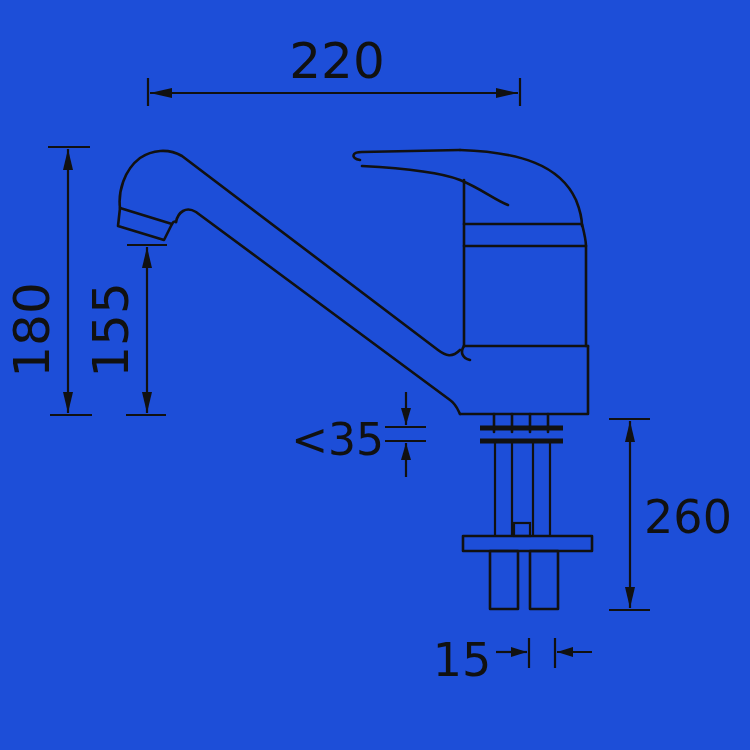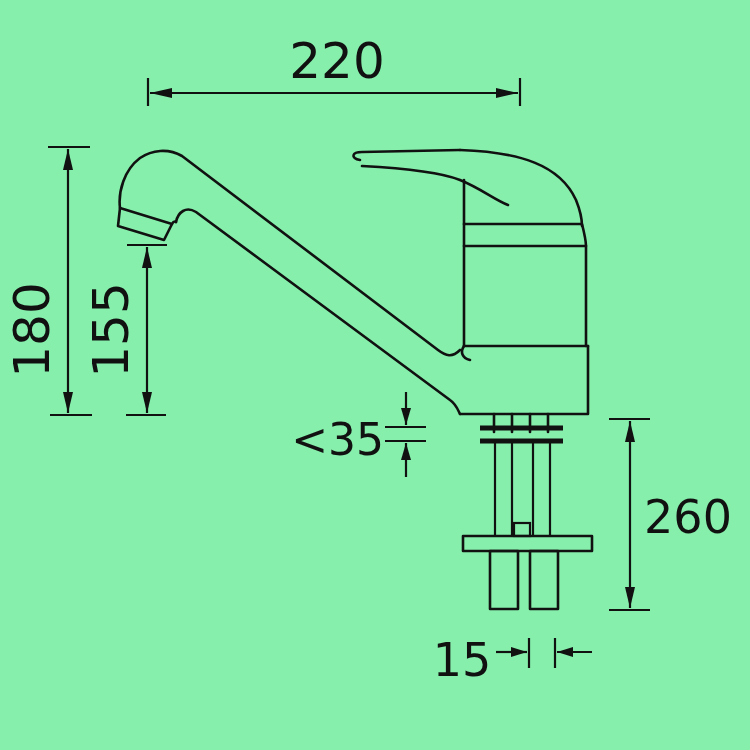--- a/index.html
+++ b/index.html
@@ -1,17 +1,17 @@
 <!DOCTYPE html>
 <html><head>
   <meta charset="utf-8">
   <style>
     html, body { margin: 0; padding: 0; background: #ffffff; }
     body { width: 750px; height: 750px; overflow: hidden; }
-    .canvas { position: relative; width: 750px; height: 750px; background: #86efac; }
+    .canvas { position: relative; width: 750px; height: 750px; background: #1d4ed8; }
     svg { position: absolute; left: 0; top: 0; }
     .ln { stroke: #111; stroke-width: 2.6; fill: none; stroke-linejoin: round; stroke-linecap: round; }
     .ln-thin { stroke: #111; stroke-width: 2.2; fill: none; }
     .ln-bold { stroke: #111; stroke-width: 5; fill: none; }
     .dim { stroke: #111; stroke-width: 2.2; fill: none; }
     .arrow { fill: #111; stroke: none; }
     .lbl { font-family: "DejaVu Sans", sans-serif; fill: #111; }
   </style>
 </head>
 <body>

